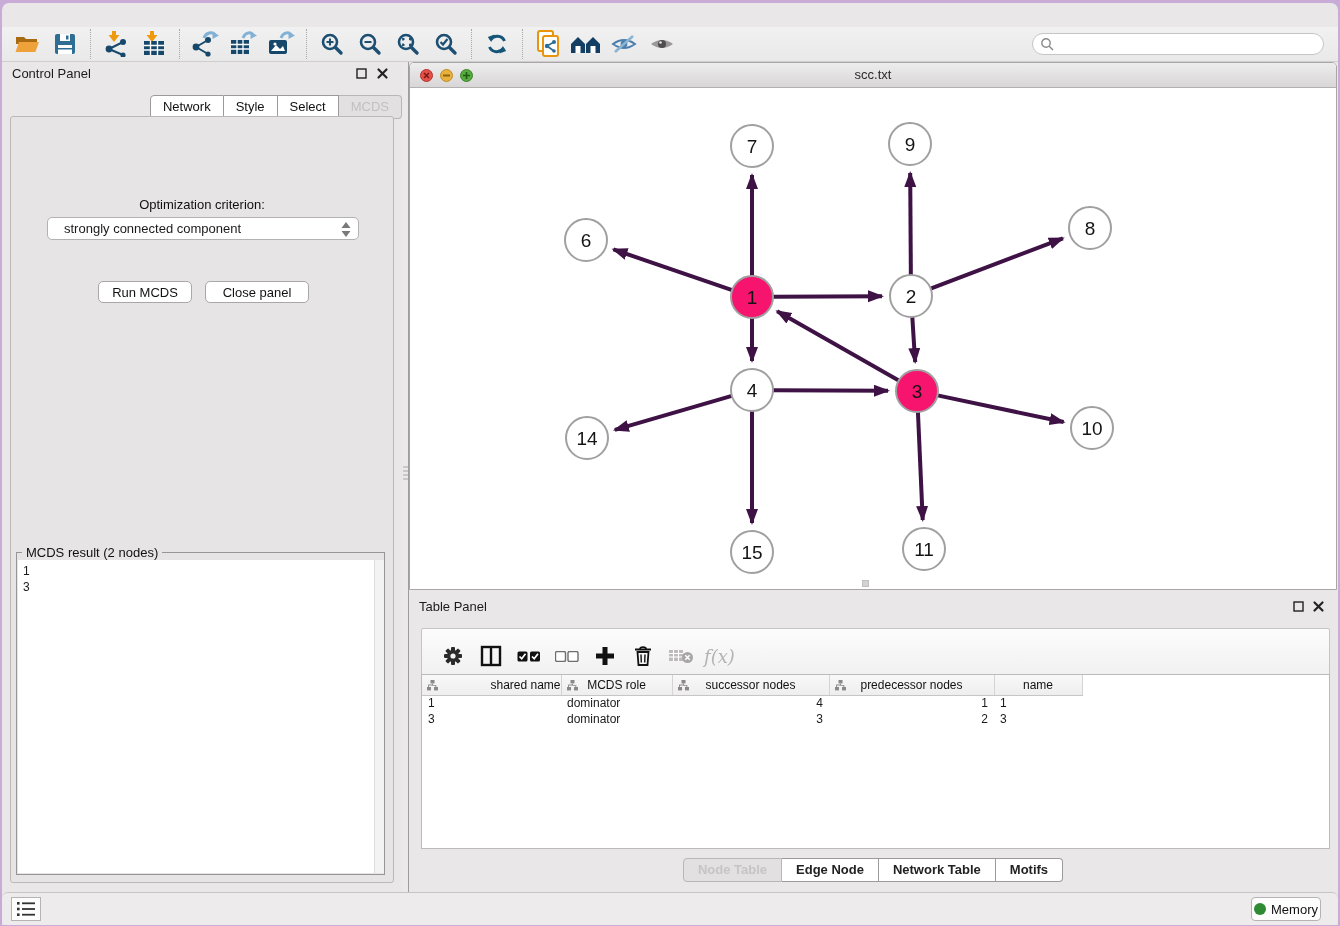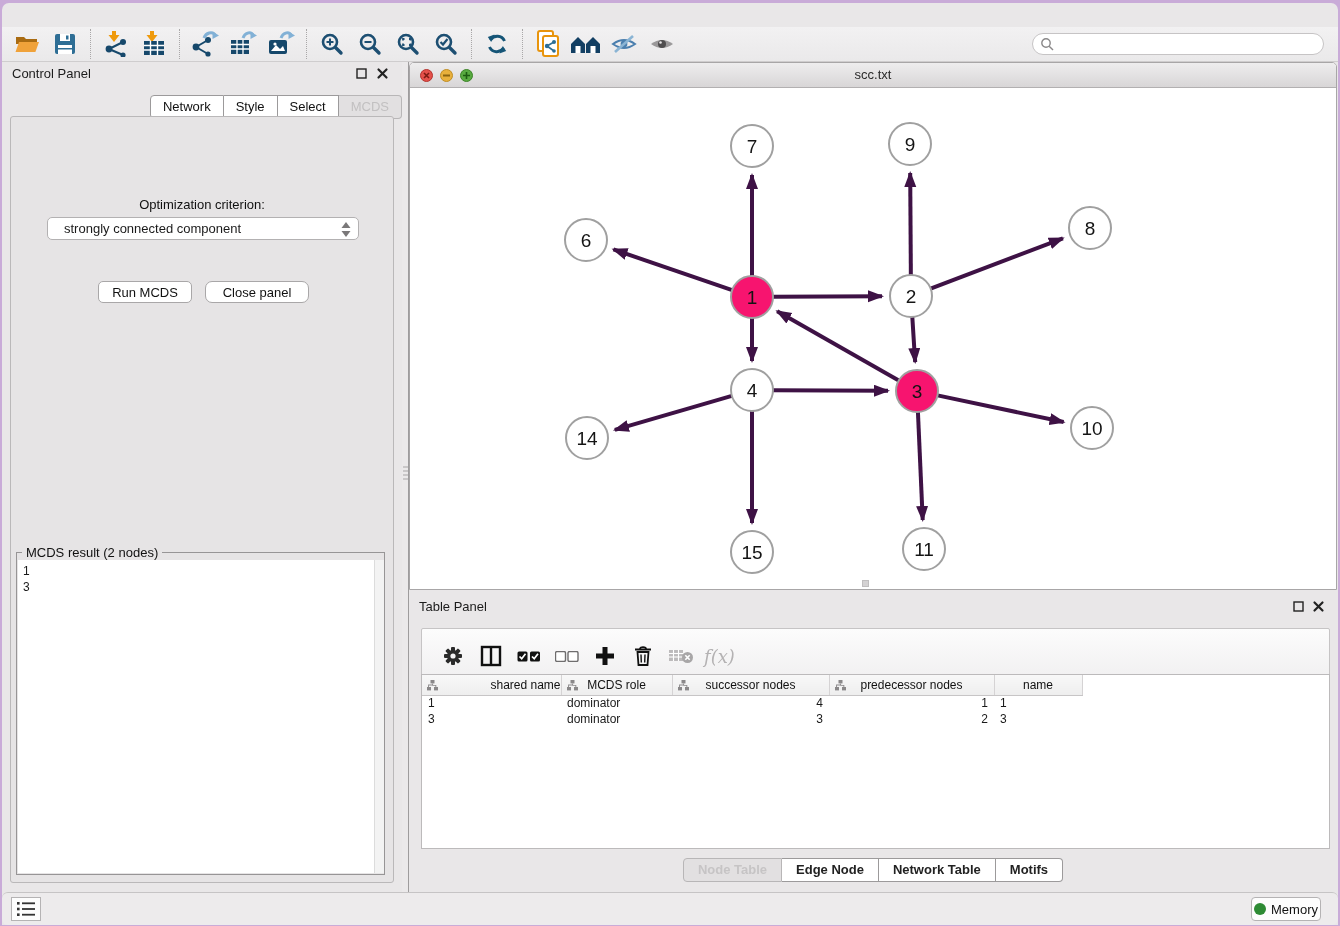--- a/index.html
+++ b/index.html
@@ -60,21 +60,21 @@
     background:#fff; border:1px solid #b3b1b2; border-radius:5px;
     display:flex; align-items:center; font-size:13px; padding-left:16px;
   }
   #criterion-select .stepper { position:absolute; right:6px; top:3px; }
   .btn {
     position:absolute; top:134px; height:22px; background:#fff; border:1px solid #a9a7a8;
     border-radius:5px; font-size:13px; display:flex; align-items:center; justify-content:center;
     font-family:"Liberation Sans",sans-serif; color:#111;margin-top:30px;
   }
   #run-btn   { left:87px;  width:94px; }
-  #close-btn { left:194px; width:104px;border-radius:7px; }
+  #close-btn { left:194px; width:104px; }
   #result-box {
     position:absolute; left:5px; right:8px; top:435px; bottom:7px;
     border:1px solid #979596;
     padding-left:8px;
   }
   #result-legend {
     position:absolute; left:5px; top:-8px; background:#e6e4e5; padding:0 4px;
     font-size:13px; color:#111;
   }
   #result-inner {

